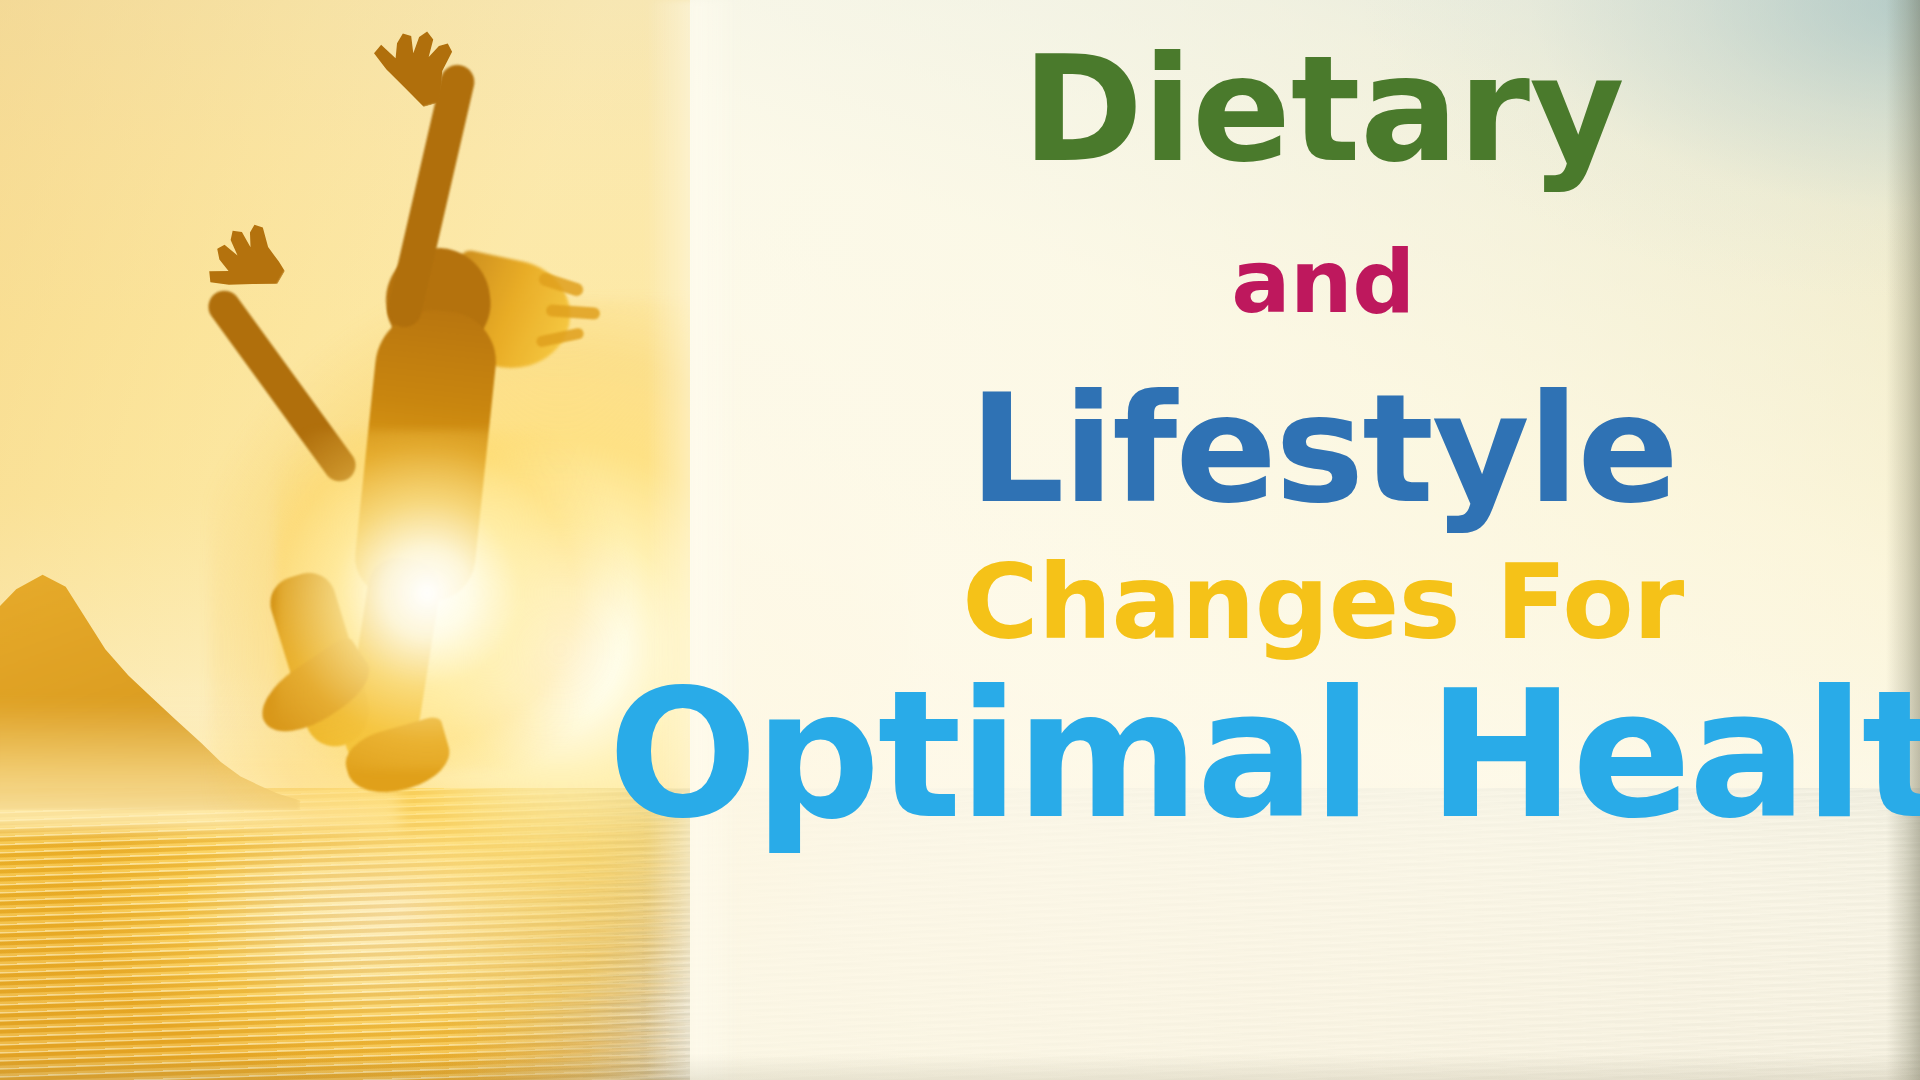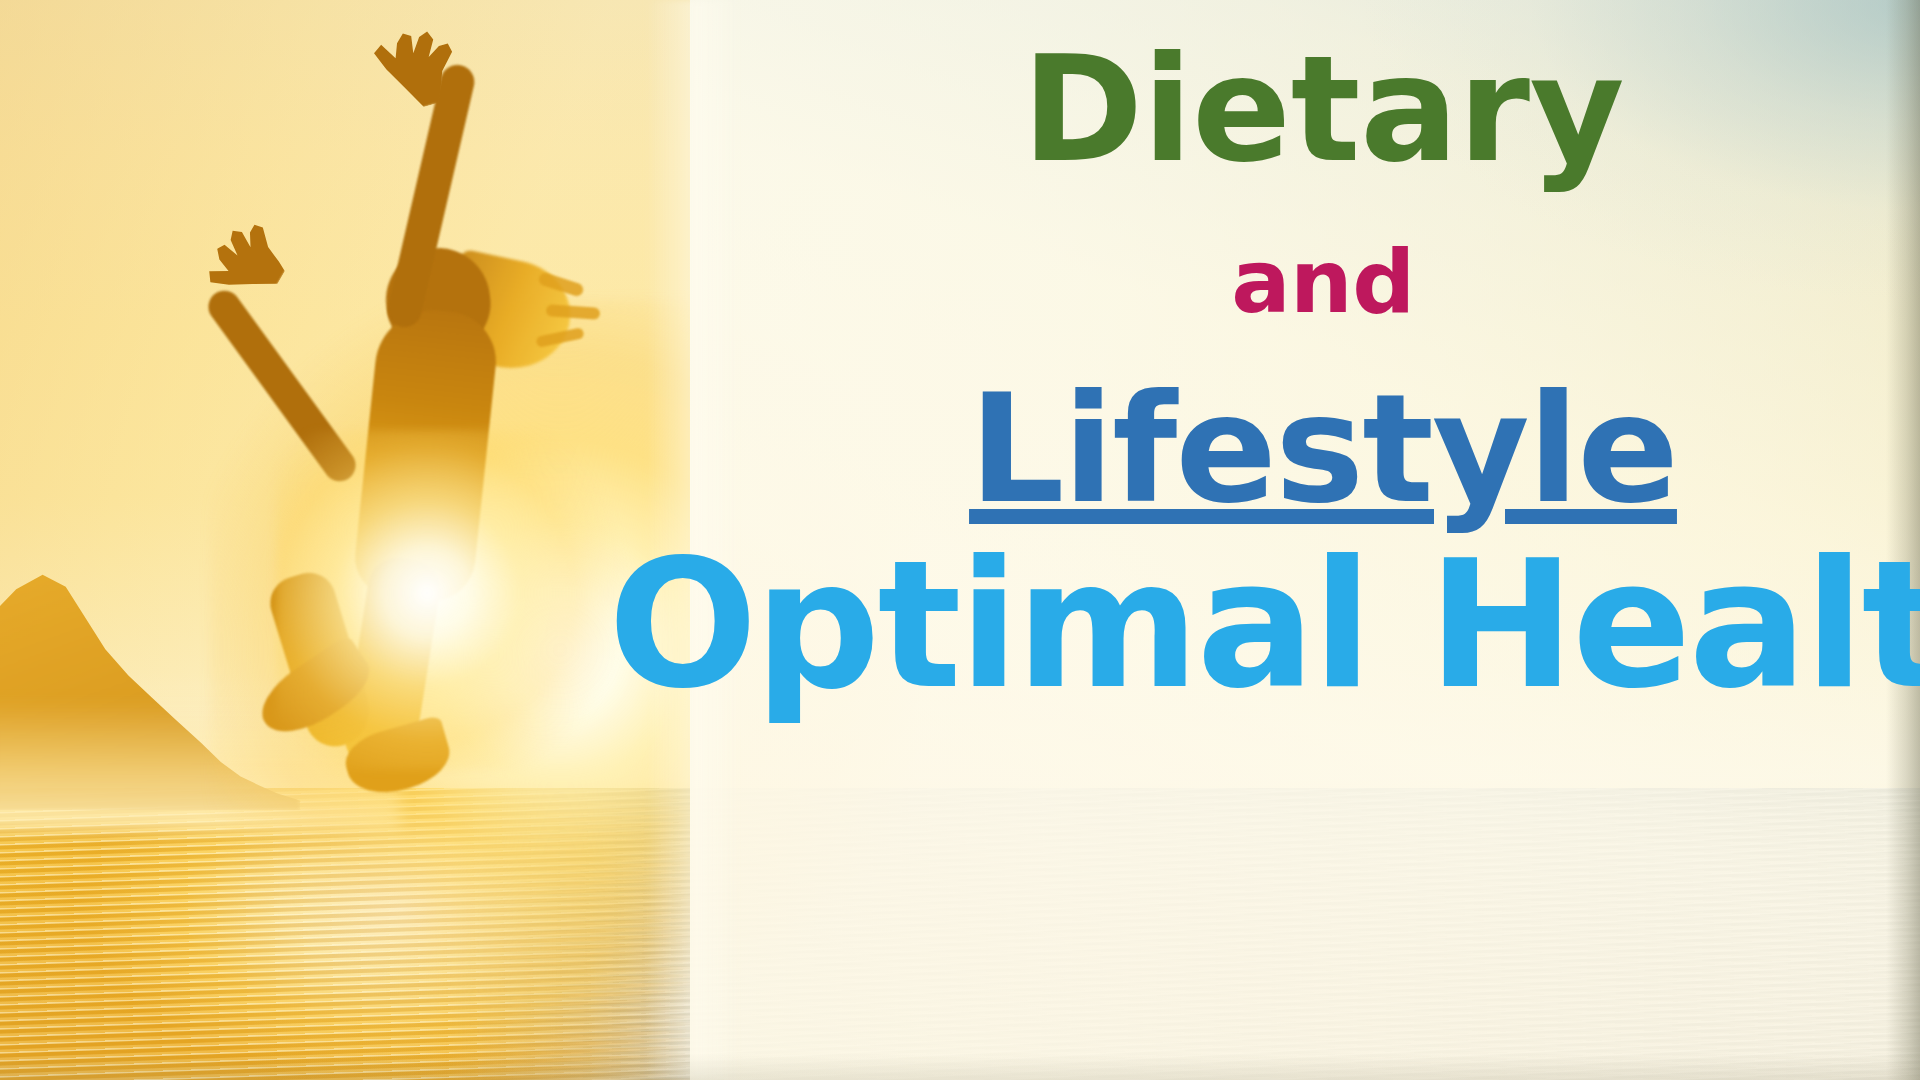--- a/index.html
+++ b/index.html
@@ -246,21 +246,20 @@
   }
   #line-dietary{
     color:#4a7a2c;font-size:146px;margin-top:6px;
   }
   #line-and{
     color:#f5c218;font-size:88px;margin-top:56px;
   }
   #line-lifestyle{
     color:#2f72b4;font-size:150px;margin-top:48px;
     letter-spacing:-2px;
-    text-decoration:underline;
   }
   #line-changes{
     color:#f5c218;font-size:104px;margin-top:26px;
   }
   #line-optimal{
     color:#29abe8;font-size:176px;margin-top:14px;
     letter-spacing:-3px;
     transform:translateX(-118px);
   }
 </style>
@@ -310,17 +309,18 @@
   <div id="right-edge"></div>
   <div id="bottom-shade"></div>
 
   <div id="title-block">
     <div class="tline" id="line-dietary" style="color: rgb(74, 122, 44);">Dietary</div>
 
     <div class="tline" id="line-and" style="color: #be185d;">and</div>
 
     <div class="tline" id="line-lifestyle" style="color: rgb(47, 114, 180);">Lifestyle</div>
 
+    <div class="tline" id="line-changes" style="color: rgb(245, 194, 24);">Changes For</div>
 
     <div class="tline" id="line-optimal" style="color: rgb(41, 171, 232);">Optimal Health</div>
   </div>
 
 </div>
 
 </body></html>

